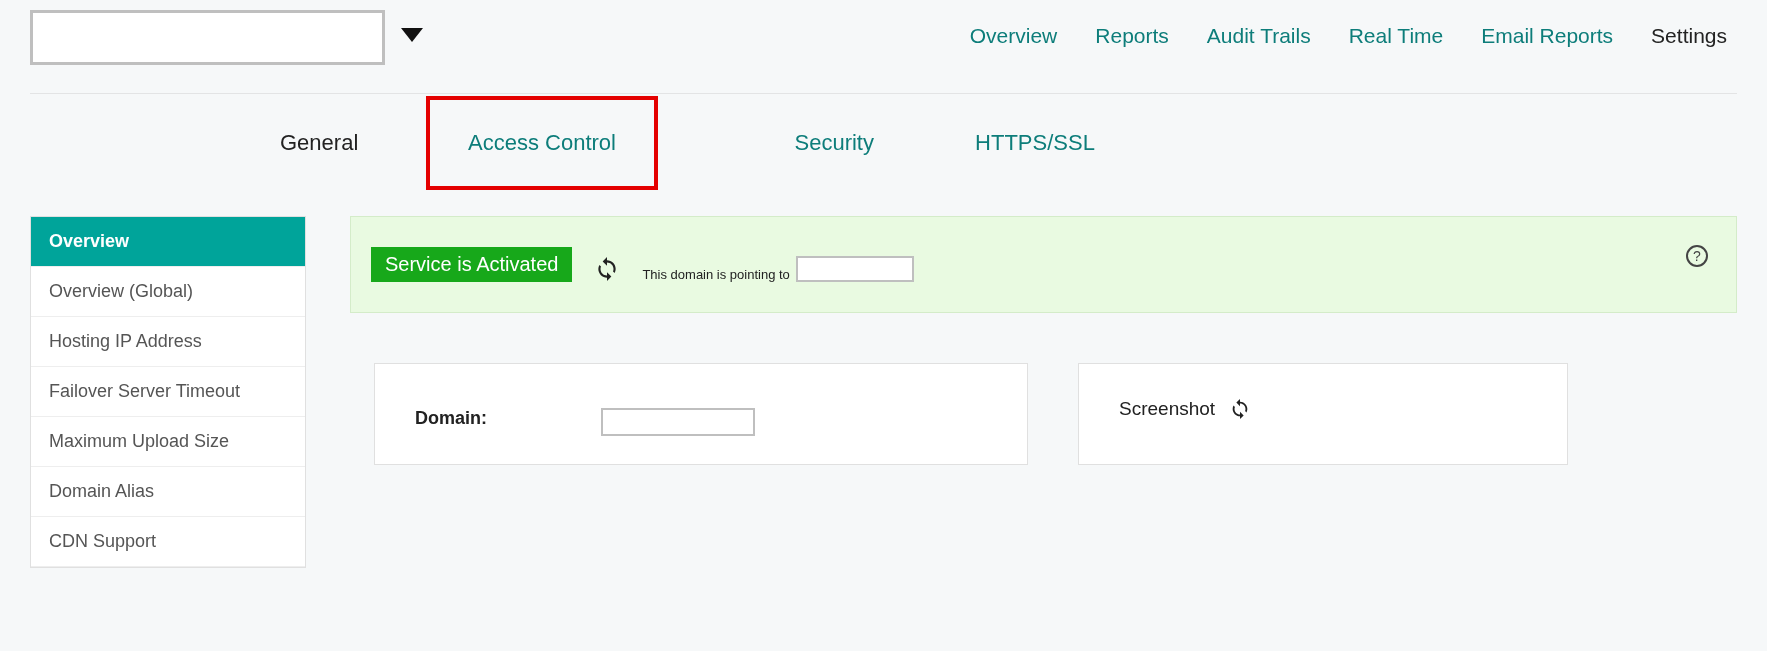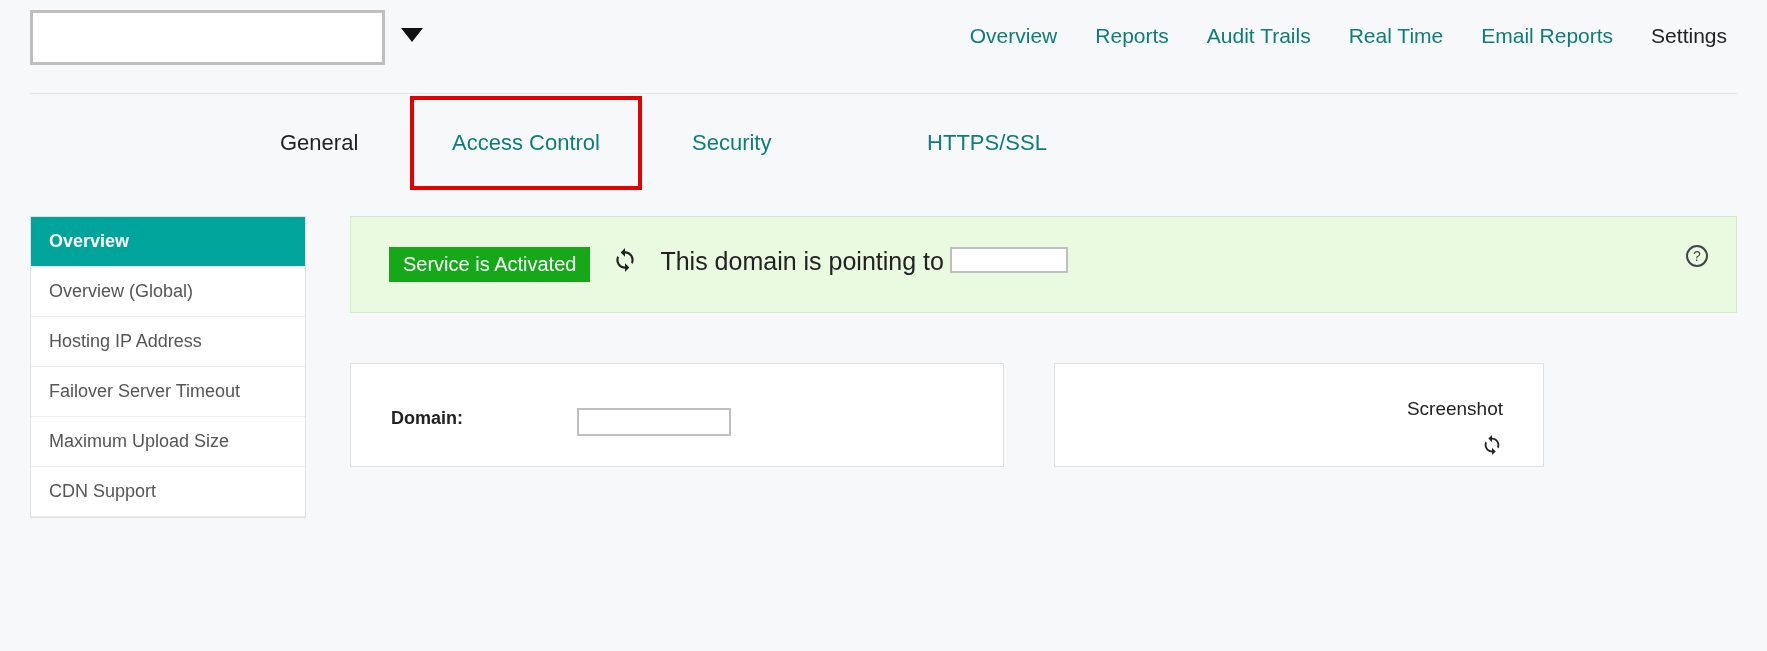--- a/index.html
+++ b/index.html
@@ -45,36 +45,36 @@
     .divider {
       height: 1px;
       background: #e3e4e5;
       margin: 28px 30px 0 30px;
     }
     .subtabs {
       display: flex;
       align-items: center;
       padding: 0 30px;
       height: 98px;
-      gap: 0;
+      gap: 16px;
     }
     .subtab {
       font-size: 22px;
       color: #0d7d7a;
       cursor: pointer;
       padding: 30px 0;
       text-align: center;
     }
     .subtab.active {
       color: #222;
       font-weight: 500;
     }
     .st-general { width: 380px; text-align: left; padding-left: 250px; }
     .st-access { width: 232px; border: 4px solid #e40000; text-align: center; padding: 30px 16px; }
-    .st-security { width: 200px; text-align: left; padding-left: 50px;}
+    .st-security { width: 200px; text-align: right; padding-left: 50px;}
     .st-https { width: 230px; text-align: center; padding-left: 60px;}
     .st-perf { width: 250px; text-align: center; padding-left: 60px;}
     .st-api { width: 200px; text-align: center; padding-left: 40px;}
 
     .content {
       display: flex;
       padding: 24px 30px 0 30px;
       gap: 44px;
       align-items: flex-start;
     }
@@ -95,37 +95,37 @@
       background: #00a49a;
       color: #fff;
       font-weight: 700;
     }
     .main {
       flex: 1;
     }
     .status-box {
       background: #e9fae1;
       border: 1px solid #d4ecc9;
-      padding: 30px 38px;
-      display: flex;
-      align-items: flex-start;
+      padding: 30px 20px;
+      display: flex;
+      align-items: flex-end;
       position: relative;
     }
     .badge-activated {
       background: #17a81a;
       color: #fff;
       font-size: 20px;
       padding: 6px 14px;
       font-weight: 500;
     }
     .refresh-icon {
       margin: 0 22px;
     }
     .pointing-text {
-      font-size: 25px;
+      font-size: 13px;
       color: #222;
     }
     .pointing-box {
       display: inline-block;
       width: 118px;
       height: 26px;
       border: 2px solid #bfbfbf;
       background: #fff;
       vertical-align: middle;
       margin-left: 6px;
@@ -141,20 +141,21 @@
       text-align: center;
       line-height: 18px;
       font-size: 14px;
       color: #444;
       cursor: pointer;
     }
     .panels {
       display: flex;
       gap: 50px;
       margin-top: 50px;
+      margin-left: 24px;
     }
     .panel {
       background: #fff;
       border: 1px solid #e0e0e0;
       padding: 34px 40px 10px 40px;
     }
     .panel-left {
       width: 654px;
     }
     .panel-right {
@@ -184,21 +185,20 @@
       font-size: 18px;
       cursor: pointer;
       margin-top: 4px;
       display: block;
     }
     .screenshot-row {
       display: flex;
       align-items: flex-end;
       gap: 14px;
       font-size: 19px;
-      flex-direction: column;
     }
     svg { display: block; }
   </style>
 </head>
 <body>
 
 <div class="topbar">
   <div class="domain-select"></div>
   <div class="caret-down">
     <svg width="22" height="14">
@@ -224,20 +224,21 @@
   <div class="subtab st-https">HTTPS/SSL</div>
 </div>
 
 <div class="content">
   <div class="sidebar">
     <div class="sidebar-item active">Overview</div>
     <div class="sidebar-item">Overview (Global)</div>
     <div class="sidebar-item">Hosting IP Address</div>
     <div class="sidebar-item">Failover Server Timeout</div>
     <div class="sidebar-item">Maximum Upload Size</div>
+    <div class="sidebar-item">Domain Alias</div>
     <div class="sidebar-item">CDN Support</div>
   </div>
 
   <div class="main">
     <div class="status-box">
       <span class="badge-activated">Service is Activated</span>
       <span class="refresh-icon">
         <svg width="26" height="26" viewBox="0 0 24 24">
             <path fill="#222" d="M12 4V1L8 5l4 4V6c3.31 0 6 2.69 6 6 0 .79-.15 1.56-.44 2.25l1.46 1.46C19.64 14.6 20 13.34 20 12c0-4.42-3.58-8-8-8zm0 14c-3.31 0-6-2.69-6-6 0-.79.15-1.56.44-2.25L4.98 8.29C4.36 9.4 4 10.66 4 12c0 4.42 3.58 8 8 8v3l4-4-4-4v3z"></path>
           </svg>

